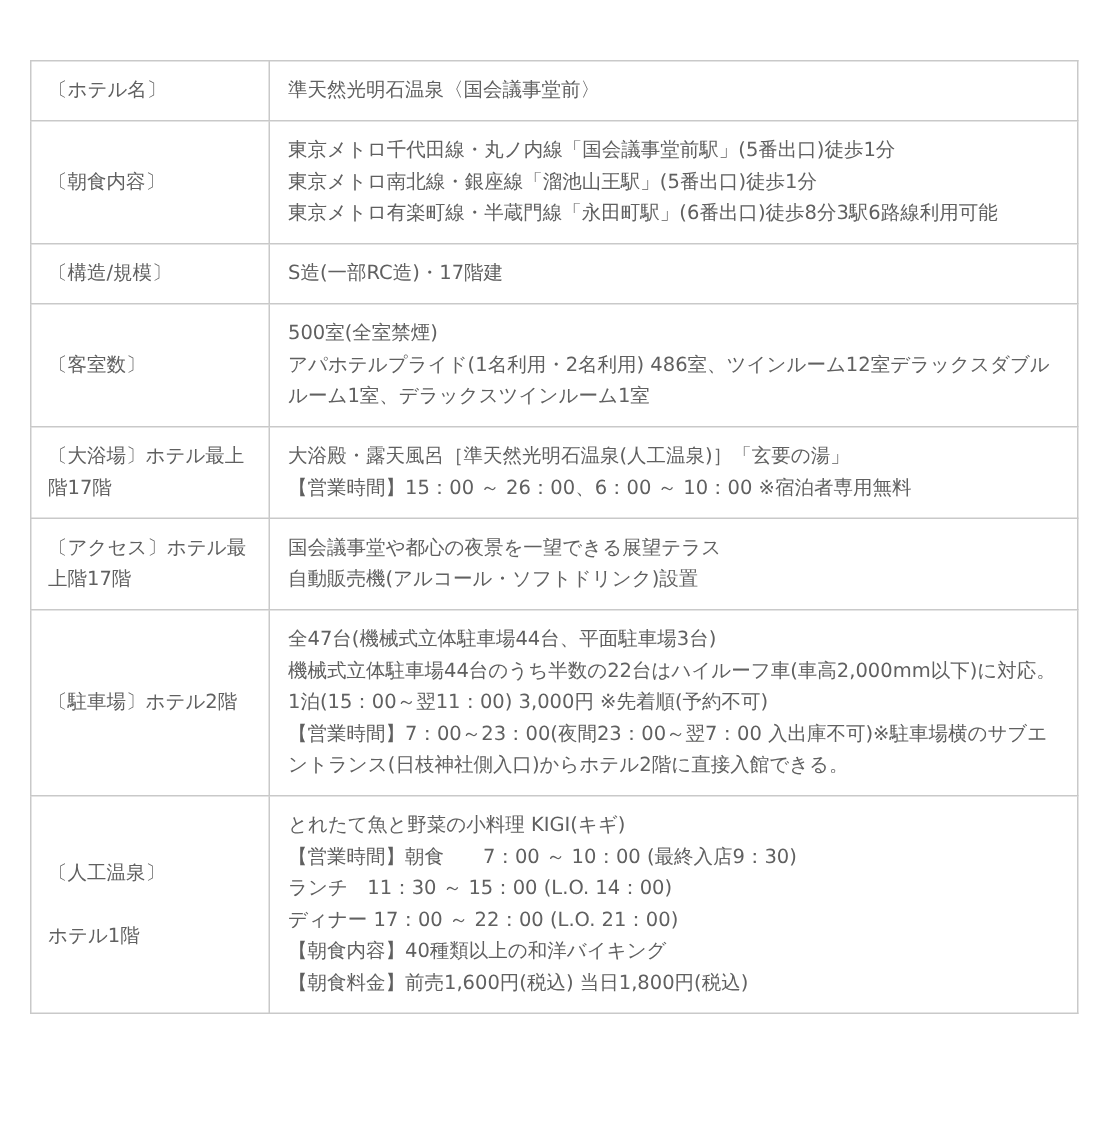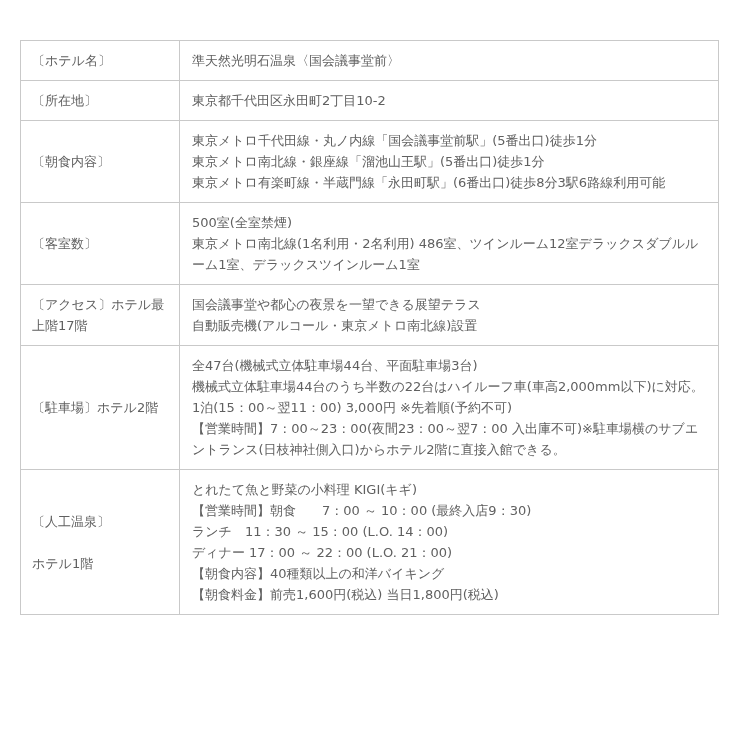--- a/index.html
+++ b/index.html
@@ -58,59 +58,68 @@
       <tbody id="table-body">
   <tr>
     <th>
       <div class="cell-text">〔ホテル名〕</div>
     </th>
     <td>
       <div class="cell-text">準天然光明石温泉〈国会議事堂前〉</div>
     </td>
   </tr>
 
-  <tr>
-    <th>
-      <div class="cell-text">〔所在地〕</div>
-    </th>
-    <td>
-      <div class="cell-text">東京都千代田区永田町2丁目10-2</div>
-    </td>
-  </tr>
 
   <tr>
     <th>
       <div class="cell-text">〔朝食内容〕</div>
     </th>
     <td>
       <div class="cell-text">東京メトロ千代田線・丸ノ内線「国会議事堂前駅」(5番出口)徒歩1分
 東京メトロ南北線・銀座線「溜池山王駅」(5番出口)徒歩1分
 東京メトロ有楽町線・半蔵門線「永田町駅」(6番出口)徒歩8分3駅6路線利用可能</div>
     </td>
   </tr>
 
+  <tr>
+    <th>
+      <div class="cell-text">〔構造/規模〕</div>
+    </th>
+    <td>
+      <div class="cell-text">S造(一部RC造)・17階建</div>
+    </td>
+  </tr>
 
   <tr>
     <th>
       <div class="cell-text">〔客室数〕</div>
     </th>
     <td>
       <div class="cell-text">500室(全室禁煙)
-東京メトロ南北線(1名利用・2名利用) 486室、ツインルーム12室デラックスダブルルーム1室、デラックスツインルーム1室</div>
+アパホテルプライド(1名利用・2名利用) 486室、ツインルーム12室デラックスダブルルーム1室、デラックスツインルーム1室</div>
     </td>
   </tr>
 
+  <tr>
+    <th>
+      <div class="cell-text">〔大浴場〕ホテル最上階17階</div>
+    </th>
+    <td>
+      <div class="cell-text">大浴殿・露天風呂［準天然光明石温泉(人工温泉)］「玄要の湯」
+【営業時間】15：00 ～ 26：00、6：00 ～ 10：00 ※宿泊者専用無料</div>
+    </td>
+  </tr>
 
   <tr>
     <th>
       <div class="cell-text">〔アクセス〕ホテル最上階17階</div>
     </th>
     <td>
       <div class="cell-text">国会議事堂や都心の夜景を一望できる展望テラス
-自動販売機(アルコール・東京メトロ南北線)設置</div>
+自動販売機(アルコール・ソフトドリンク)設置</div>
     </td>
   </tr>
 
   <tr>
     <th>
       <div class="cell-text">〔駐車場〕ホテル2階</div>
     </th>
     <td>
       <div class="cell-text">全47台(機械式立体駐車場44台、平面駐車場3台)
 機械式立体駐車場44台のうち半数の22台はハイルーフ車(車高2,000mm以下)に対応。

